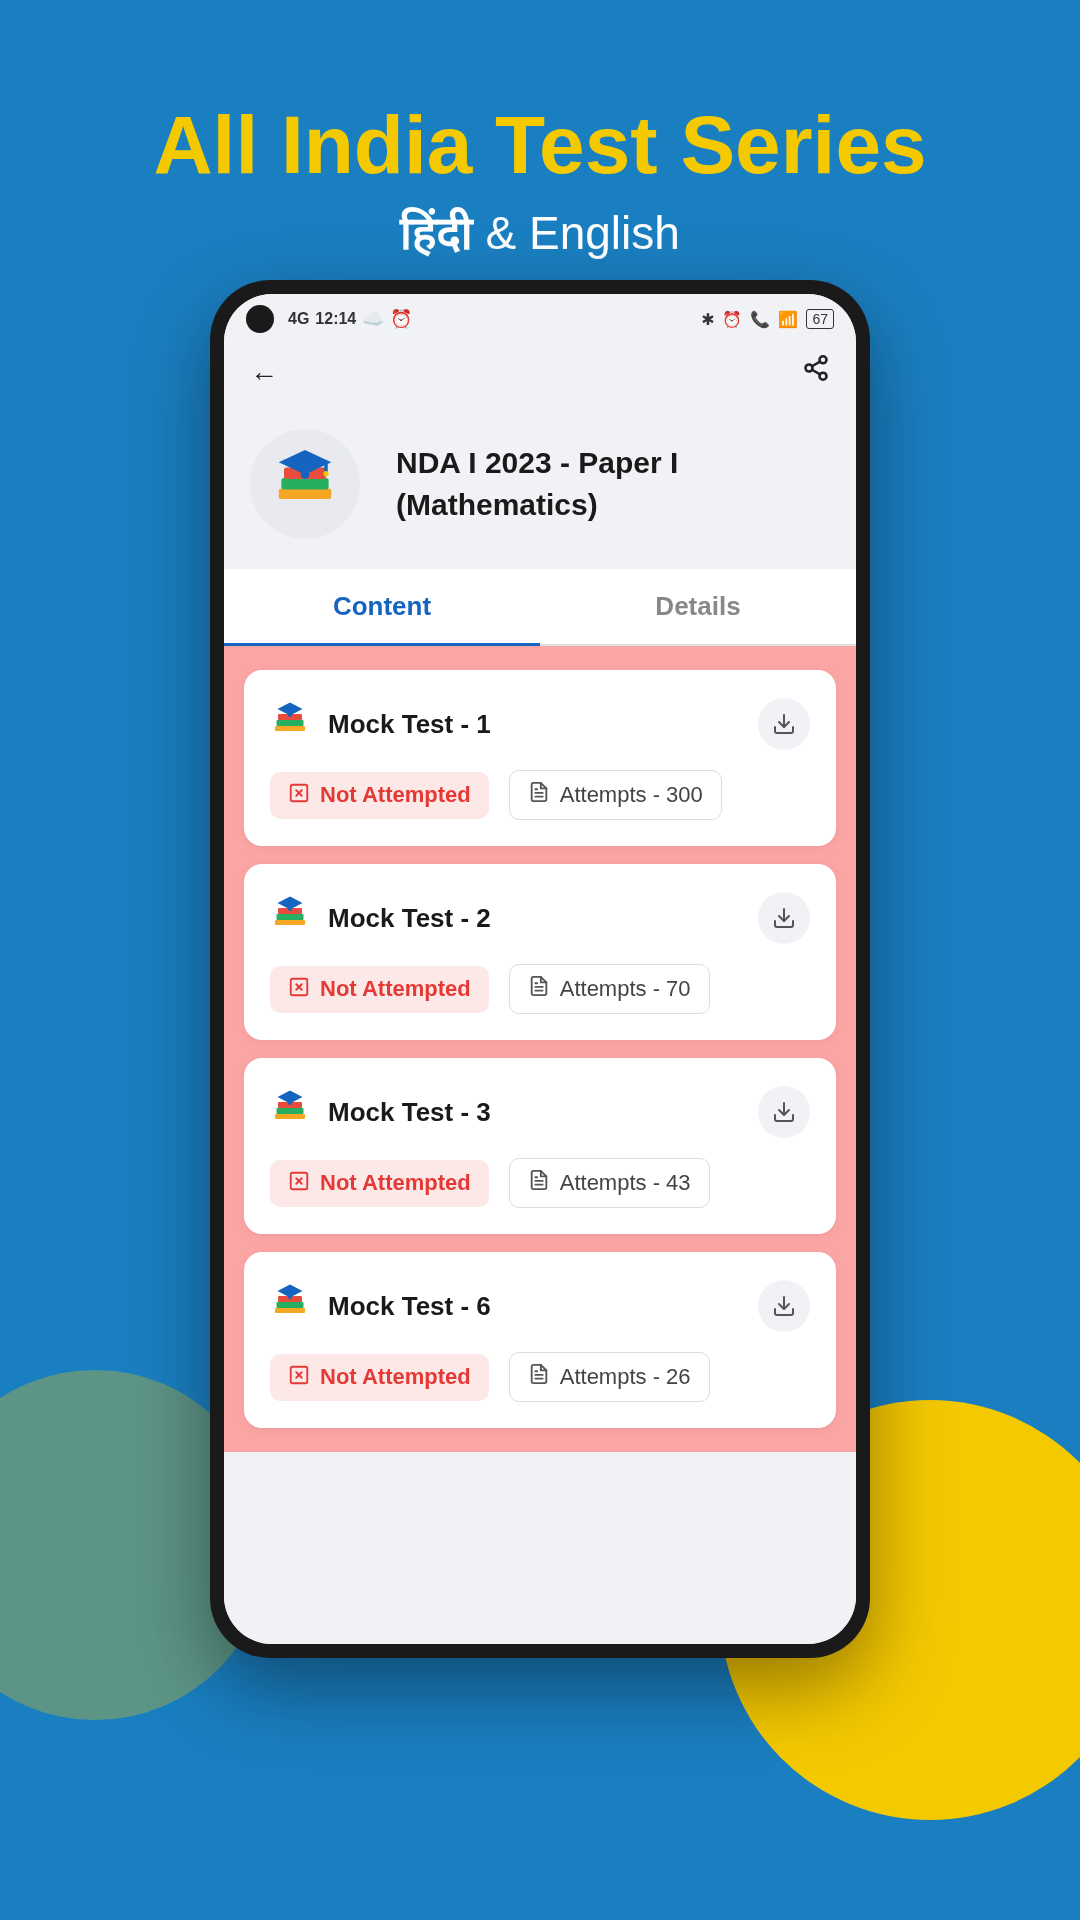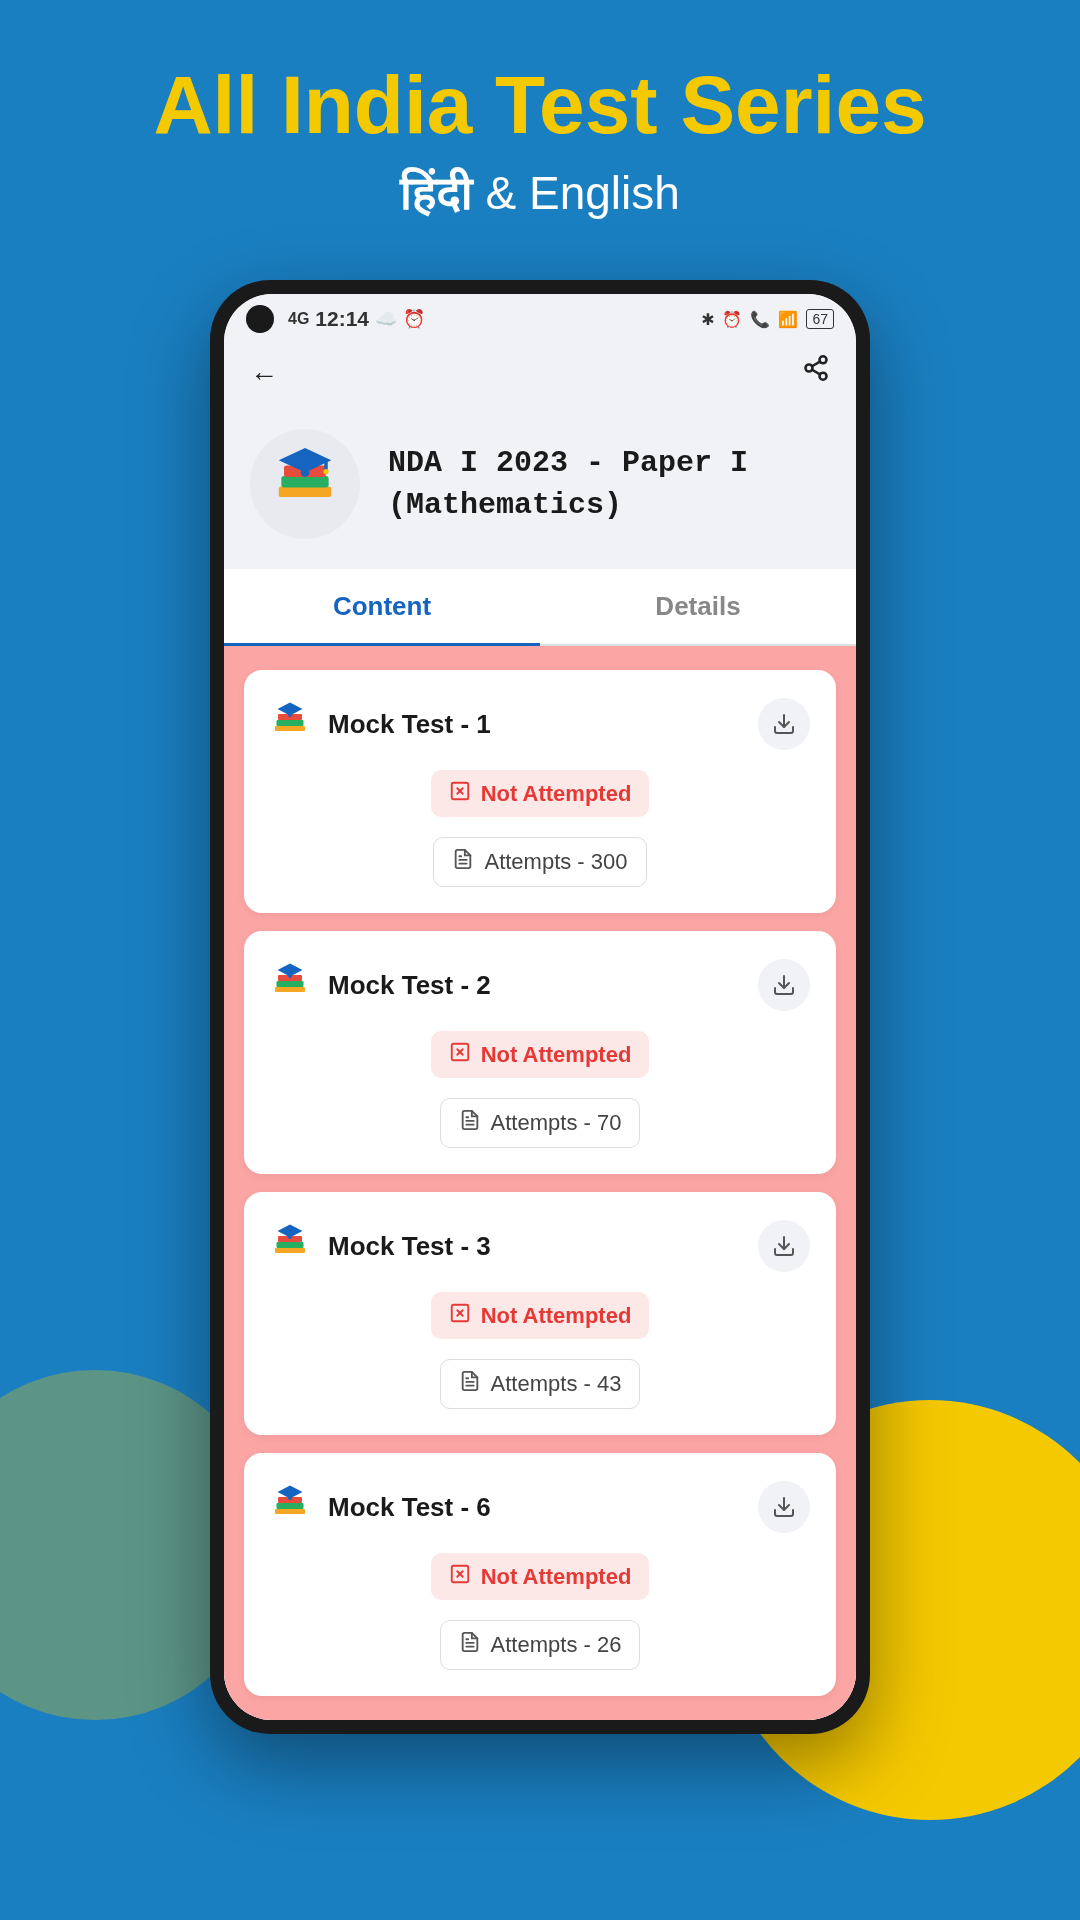--- a/index.html
+++ b/index.html
@@ -39,20 +39,21 @@
       padding: 60px 20px 30px;
       position: relative;
       z-index: 2;
     }
     .main-title {
       font-size: 82px;
       font-weight: 800;
       color: #f5c900;
       line-height: 1.1;
       text-shadow: none;
+      margin-top: 40px;
     }
     .sub-title {
       font-size: 46px;
       font-weight: 500;
       color: #ffffff;
       margin-top: 10px;
     }
     .hindi-text {
       font-weight: 700;
     }
@@ -139,22 +140,21 @@
       color: #222;
       cursor: pointer;
     }
 
     
     .course-header {
       background: #f0f2f5;
       padding: 20px 26px 30px;
       display: flex;
       align-items: center;
-      gap: 28px;
-      font-family: Liberation Mono, monospace;
+      gap: 36px;
     }
     .course-icon-wrap {
       width: 110px;
       height: 110px;
       background: #e8eaf0;
       border-radius: 50%;
       display: flex;
       align-items: center;
       justify-content: center;
       flex-shrink: 0;
@@ -242,21 +242,20 @@
       align-items: center;
       justify-content: center;
       cursor: pointer;
       font-size: 22px;
       color: #555;
     }
     .test-card-footer {
       display: flex;
       align-items: center;
       gap: 20px;
-      flex-direction: column;
     }
     .not-attempted-badge {
       display: flex;
       align-items: center;
       gap: 10px;
       background: #fde8e8;
       border-radius: 10px;
       padding: 10px 18px;
       font-size: 22px;
       font-weight: 600;
@@ -292,21 +291,21 @@
 </div>
 
 <div class="phone-container">
   <div class="phone-frame">
     <div class="phone-inner">
 
       <div class="status-bar">
         <div class="status-left">
           <div class="camera-dot"></div>
           <span style="font-size:16px;">4G</span>
-          <span style="font-size:21px;font-weight:700;">12:14</span>
+          <span style="font-size:16px;font-weight:700;">12:14</span>
           <span>☁️</span>
           <span>⏰</span>
         </div>
         <div class="status-right">
           <span class="status-icon">✱</span>
           <span class="status-icon">⏰</span>
           <span class="status-icon">📞</span>
           <span class="status-icon">📶</span>
           <span class="status-icon" style="font-size:14px;border:1.5px solid #333;padding:1px 5px;border-radius:3px;">67</span>
         </div>

